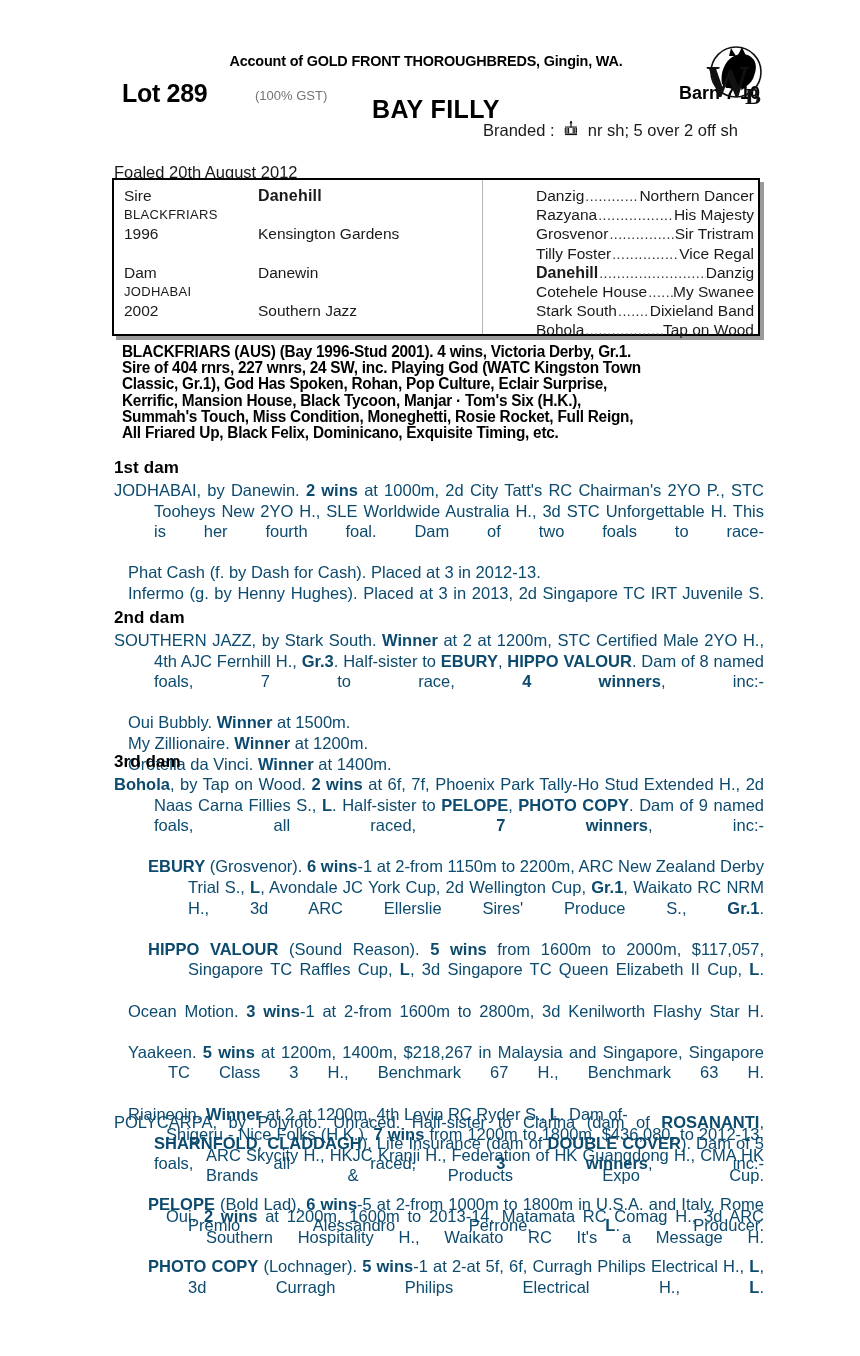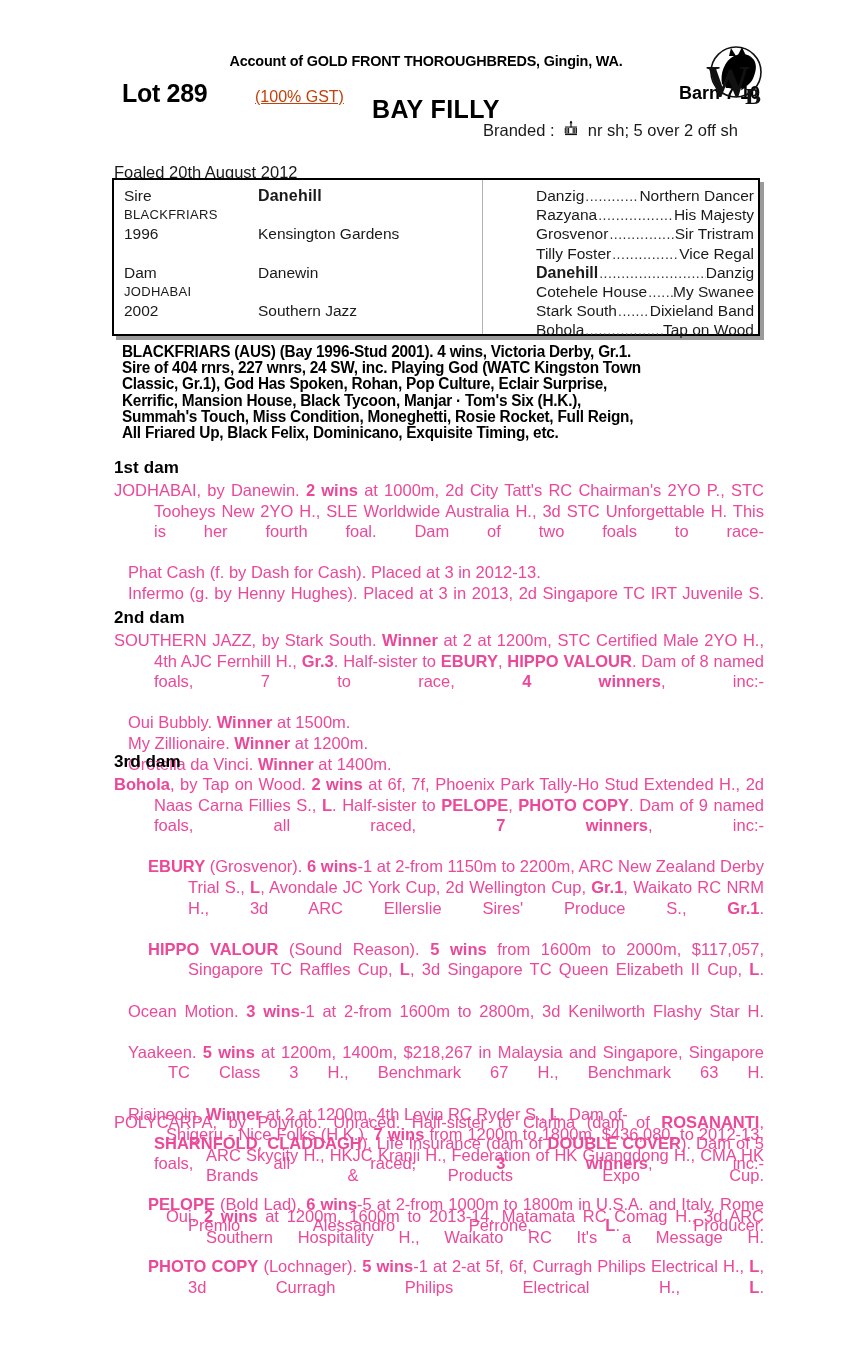--- a/index.html
+++ b/index.html
@@ -49,23 +49,22 @@
     position: absolute;
     left: 8px; top: 0;
     font-weight: bold;
     font-size: 25px;
     letter-spacing: -0.3px;
   }
   .gst {
     position: absolute;
     left: 141px;
     top: 9px;
-    font-size: 16px;
-    color: #c2410c;
-    text-decoration: underline;
+    font-size: 13px;
+    color: #737373;
   }
   .sex-title {
     position: absolute;
     left: 258px;
     top: 16px;
     font-weight: bold;
     font-size: 25px;
     letter-spacing: 0.4px;
   }
   .barn {
@@ -211,21 +210,21 @@
   .dam-section { position: absolute; width: 650px; }
   .dam-head {
     font-weight: bold;
     font-size: 17px;
     letter-spacing: 0.1px;
     margin-bottom: 2px;
   }
   .pl-line {
     font-size: 16.5px;
     line-height: 20.6px;
-    color: #ec4899;
+    color: #0c4a6e;
     text-align: justify;
     text-align-last: left;
   }
   .pl-line b { font-weight: bold; }
   .hang1 { padding-left: 40px; text-indent: -40px; }
   .hang2 { padding-left: 54px; text-indent: -40px; }
   .hang3 { padding-left: 74px; text-indent: -40px; }
   .hang4 { padding-left: 92px; text-indent: -40px; }
   .jz { text-align: justify; }
   .jz:after { content: ""; display: inline-block; width: 100%; }

